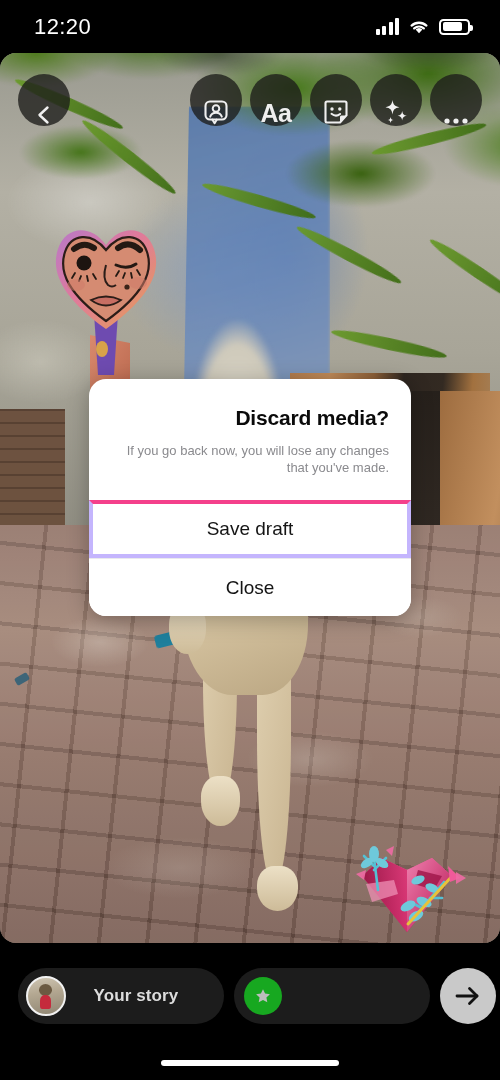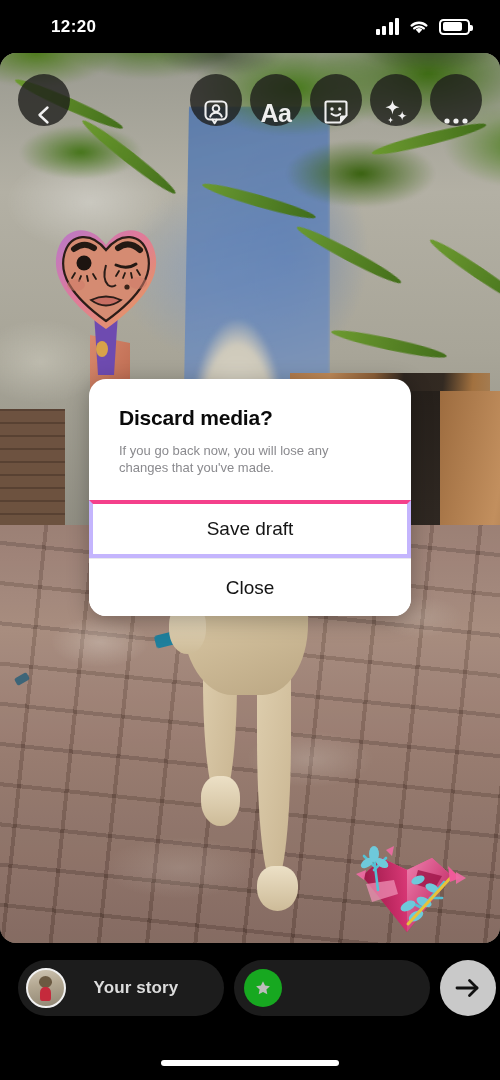--- a/index.html
+++ b/index.html
@@ -5,21 +5,21 @@
   * { margin:0; padding:0; box-sizing:border-box; }
   html,body { width:500px; height:1080px; overflow:hidden; background:#000; }
   body { font-family:"Liberation Sans", sans-serif; -webkit-font-smoothing:antialiased; }
 
   .phone { position:relative; width:500px; height:1080px; background:#000; overflow:hidden; }
 
   
   .statusbar { position:absolute; top:0; left:0; width:500px; height:53px;
                display:flex; align-items:center; justify-content:space-between;
                padding:0 30px 0 34px; color:#fff; z-index:60; }
-  .status-time { font-size:17px; font-weight:700; letter-spacing:.4px; line-height:1;margin-left:17px; }
+  .status-time { font-size:22px; font-weight:400; letter-spacing:.4px; line-height:1; }
   .status-right { display:flex; align-items:center; gap:9px; }
   .signal { display:flex; align-items:flex-end; gap:2.5px; height:17px; }
   .signal i { display:block; width:4px; background:#fff; border-radius:1px; }
   .signal i:nth-child(1){height:6px;} .signal i:nth-child(2){height:9px;}
   .signal i:nth-child(3){height:13px;} .signal i:nth-child(4){height:17px;}
   .battery { position:relative; width:31px; height:16px; border:2px solid #fff;
              border-radius:4.5px; padding:1.5px; }
   .battery::after { content:""; position:absolute; right:-4.5px; top:4.5px;
                     width:2.5px; height:6px; background:#fff; border-radius:0 2px 2px 0; }
   .battery-fill { height:100%; background:#fff; border-radius:2px; }
@@ -154,32 +154,32 @@
             display:flex; align-items:flex-end; justify-content:center; cursor:pointer; }
   .tb-spacer { flex:1; }
   .tb-group { display:flex; align-items:center; gap:8px; }
   .aa-text { color:#efefef; font-size:25px; font-weight:700; letter-spacing:-.5px; line-height:1; }
 
   
   .overlay { position:absolute; inset:0; z-index:50; }
   .dialog { position:absolute; left:89px; top:379px; width:322px;
             background:#fff; border-radius:17px; overflow:hidden;
             box-shadow:0 4px 22px rgba(0,0,0,.28); }
-  .dlg-head { padding:27px 30px 24px; text-align:left; }
+  .dlg-head { padding:27px 22px 24px; text-align:right; }
   .dlg-title { font-size:21px; font-weight:700; color:#0a0a0a; letter-spacing:-.2px; }
   .dlg-msg { margin-top:12px; font-size:13px; line-height:1.32; color:#8a8a8e; }
   .dlg-btn { height:58px; display:flex; align-items:center; justify-content:center;
              border-top:1px solid #e9e9ed; font-size:19px; color:#141414; cursor:pointer;
              background:#fff; }
   .dlg-btn.destructive { color:#f5213f; }
   .dlg-btn.highlight { border:4px solid #c4b5fd; border-top-color:#f4408b; height:58px; }
 
   
   .bottombar { position:absolute; left:0; bottom:56px; width:401px; height:64px;
-               display:flex; align-items:flex-start; gap:10px; padding:0 18px; z-index:40; }
+               display:flex; align-items:flex-end; gap:10px; padding:0 18px; z-index:40; }
   .pill { height:56px; border-radius:28px; background:#1c1c1c;
           display:flex; align-items:center; cursor:pointer; }
   .pill.story { flex:0 0 206px; padding-left:8px; padding-right:18px; }
   .pill.close { flex:0 0 196px; padding-left:10px; padding-right:18px; }
   .pill-label { flex:1; text-align:center; color:#dcdcdc; font-size:17px; font-weight:700;
                 letter-spacing:.1px; }
   .avatar { width:40px; height:40px; border-radius:50%; border:2px solid #f1f1f1;
             background:linear-gradient(170deg,#cfc6b4 0%, #b4a892 40%, #8f8673 100%);
             position:relative; overflow:hidden; flex:0 0 auto; }
   .avatar::after { content:""; position:absolute; left:34%; top:46%; width:30%; height:40%;

